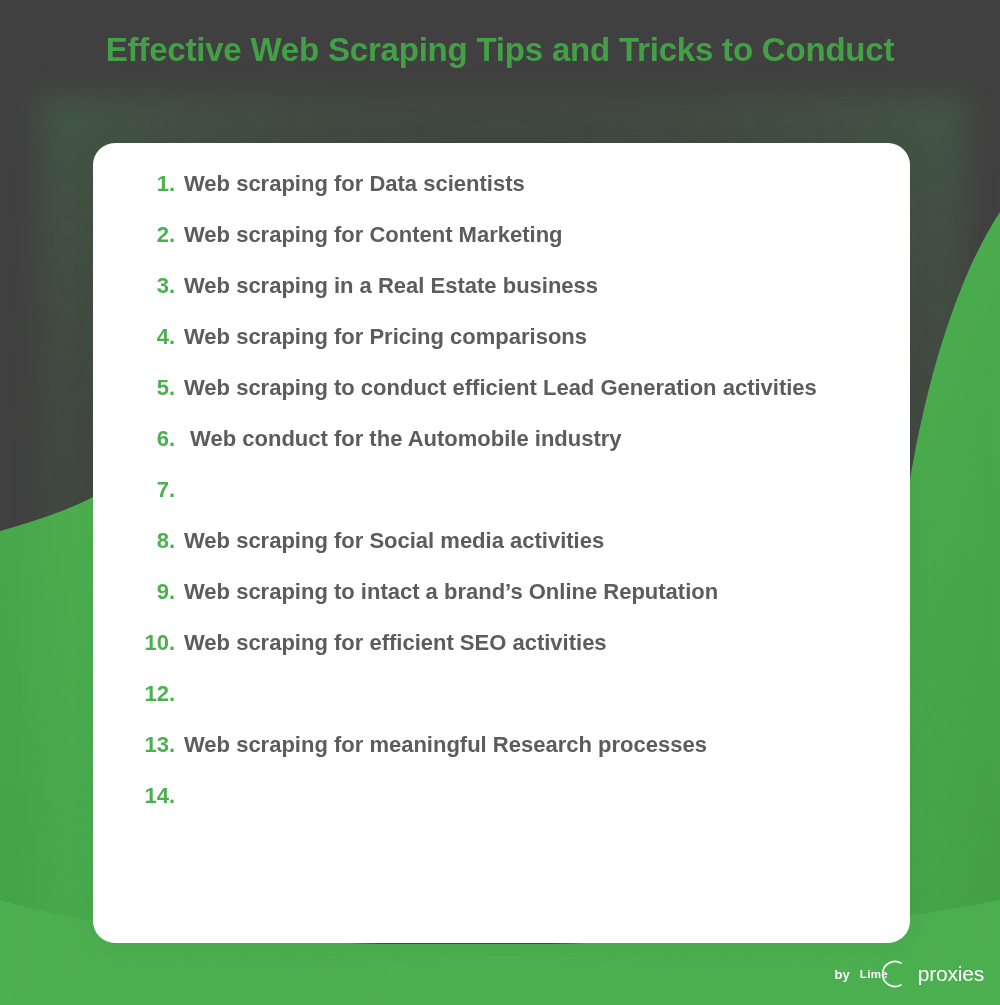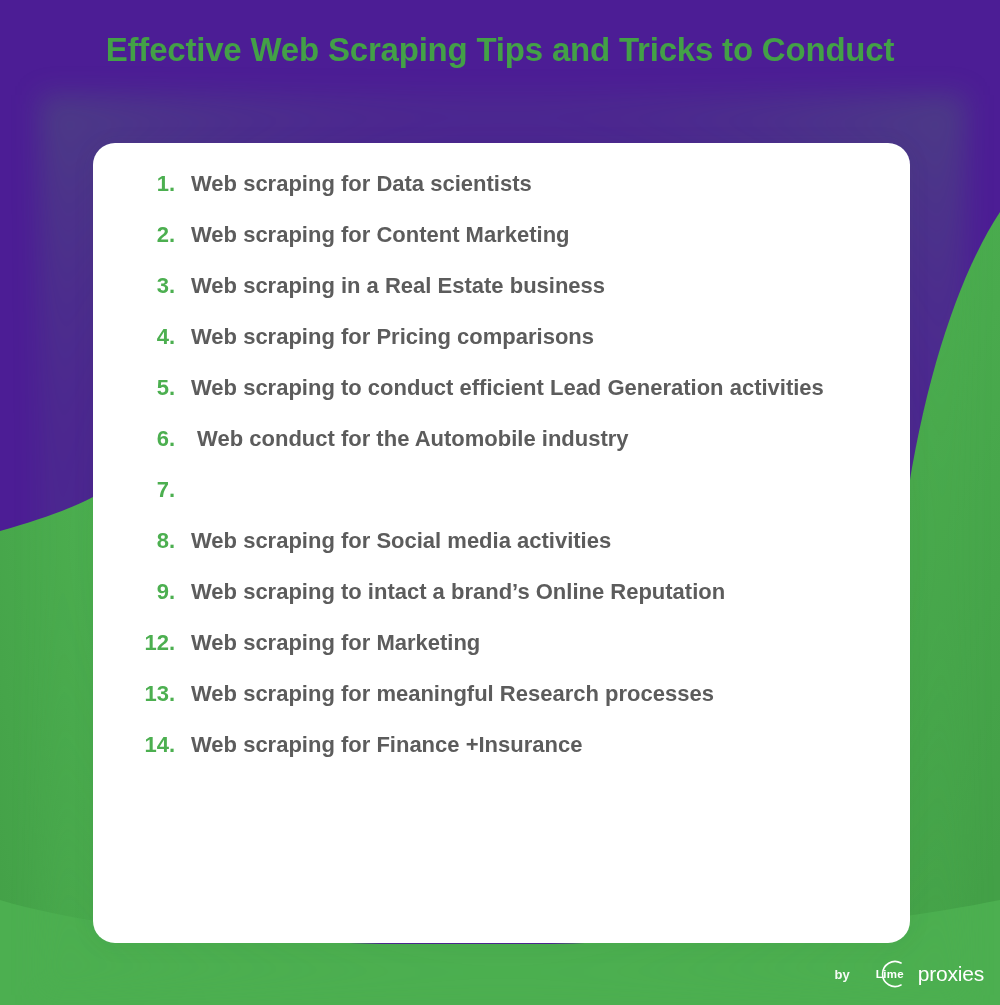--- a/index.html
+++ b/index.html
@@ -9,21 +9,21 @@
   }
   body {
     font-family: "Liberation Sans", sans-serif;
   }
 
   #infographic {
     position: relative;
     width: 1000px;
     height: 1005px;
     overflow: hidden;
-    background: #4c1d95;
+    background: #404040;
   }
 
   
   .bg-layer {
     position: absolute;
     inset: 0;
     width: 1000px;
     height: 1005px;
     pointer-events: none;
   }
@@ -91,21 +91,21 @@
     font-weight: bold;
     width: 58px;
     text-align: right;
     flex: 0 0 58px;
     line-height: 1;
   }
   .tip-text {
     color: #5C5C5C;
     font-size: 22px;
     font-weight: bold;
-    margin-left: 16px;
+    margin-left: 9px;
     line-height: 1;
     white-space: pre;
   }
 
   
   .brand {
     position: absolute;
     right: 16px;
     bottom: 14px;
     display: flex;
@@ -122,21 +122,21 @@
   }
   .brand-mark {
     position: relative;
     width: 60px;
     height: 30px;
     margin-right: 3px;
   }
   .brand-mark svg { display: block; }
   .brand-lime {
     position: absolute;
-    left: 21px;
+    left: 5px;
     top: 9px;
     color: #ffffff;
     font-size: 11.5px;
     font-weight: bold;
     letter-spacing: 0.4px;
   }
   .brand-proxies {
     color: #ffffff;
     font-size: 21px;
     letter-spacing: -0.2px;
@@ -206,30 +206,32 @@
       </li>
       <li class="tip-row">
         <span class="tip-num">8.</span>
         <span class="tip-text">Web scraping for Social media activities</span>
       </li>
       <li class="tip-row">
         <span class="tip-num">9.</span>
         <span class="tip-text">Web scraping to intact a brand’s Online Reputation</span>
       </li>
       <li class="tip-row">
+        <span class="tip-num">10.</span>
+        <span class="tip-text">Web scraping for efficient SEO activities</span>
+      </li>
+      <li class="tip-row">
         <span class="tip-num">12.</span>
-        <span class="tip-text">Web scraping for Marketing</span>
       </li>
       <li class="tip-row">
         <span class="tip-num">13.</span>
         <span class="tip-text">Web scraping for meaningful Research processes</span>
       </li>
       <li class="tip-row">
         <span class="tip-num">14.</span>
-        <span class="tip-text">Web scraping for Finance +Insurance</span>
       </li>
     </ul>
   </div>
 
   <div class="brand">
     <span class="brand-by">by</span>
     <span class="brand-mark">
       <svg width="60" height="30" viewBox="0 0 60 30" xmlns="http://www.w3.org/2000/svg">
         <path d="M46 4 A 12.5 12.5 0 1 0 46 26" fill="none" stroke="#ffffff" stroke-width="1.6" stroke-linecap="round"></path>
       </svg>

